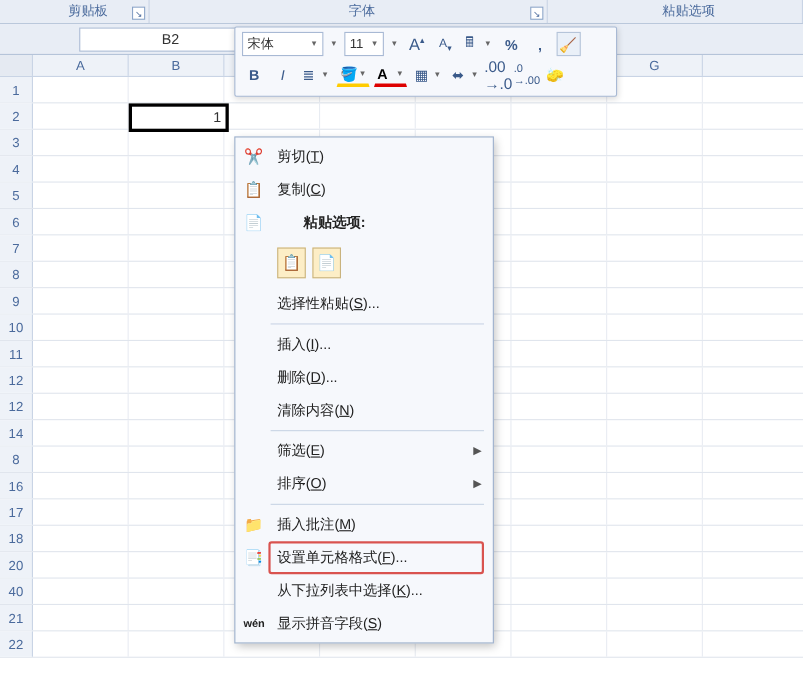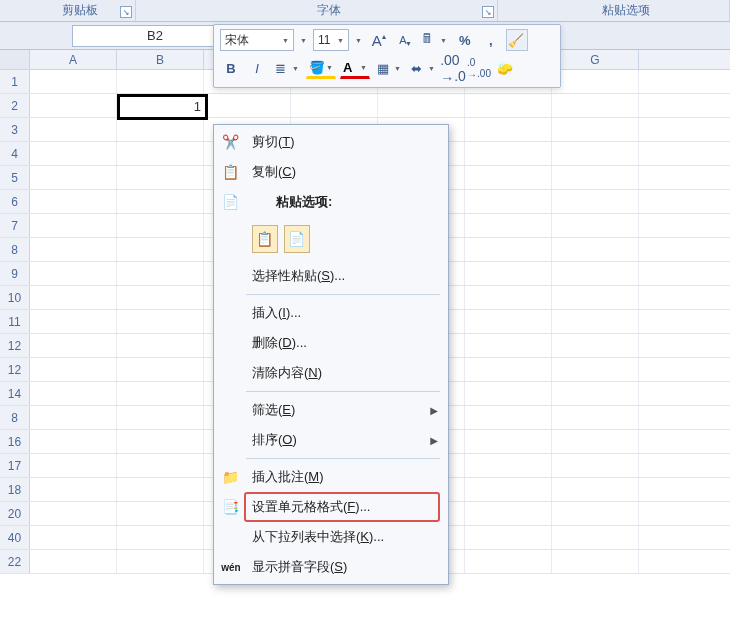--- a/index.html
+++ b/index.html
@@ -328,20 +328,30 @@
         <div class="row-h">40</div>
         <div class="cell"></div>
         <div class="cell"></div>
         <div class="cell"></div>
         <div class="cell"></div>
         <div class="cell"></div>
         <div class="cell"></div>
         <div class="cell"></div>
       </div>
       <div class="row">
+        <div class="row-h">21</div>
+        <div class="cell"></div>
+        <div class="cell"></div>
+        <div class="cell"></div>
+        <div class="cell"></div>
+        <div class="cell"></div>
+        <div class="cell"></div>
+        <div class="cell"></div>
+      </div>
+      <div class="row">
         <div class="row-h">22</div>
         <div class="cell"></div>
         <div class="cell"></div>
         <div class="cell"></div>
         <div class="cell"></div>
         <div class="cell"></div>
         <div class="cell"></div>
         <div class="cell"></div>
       </div>
     </div>

